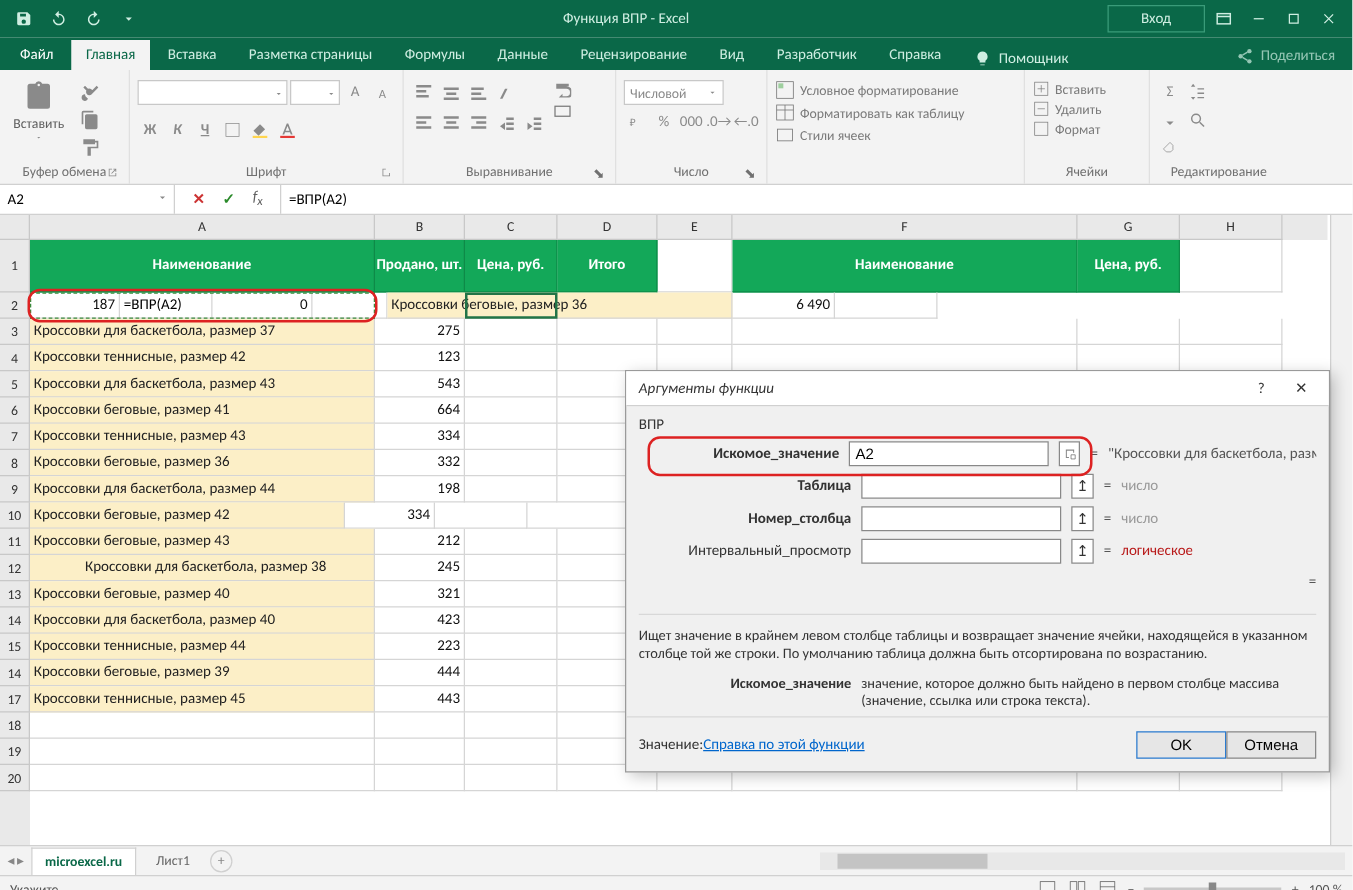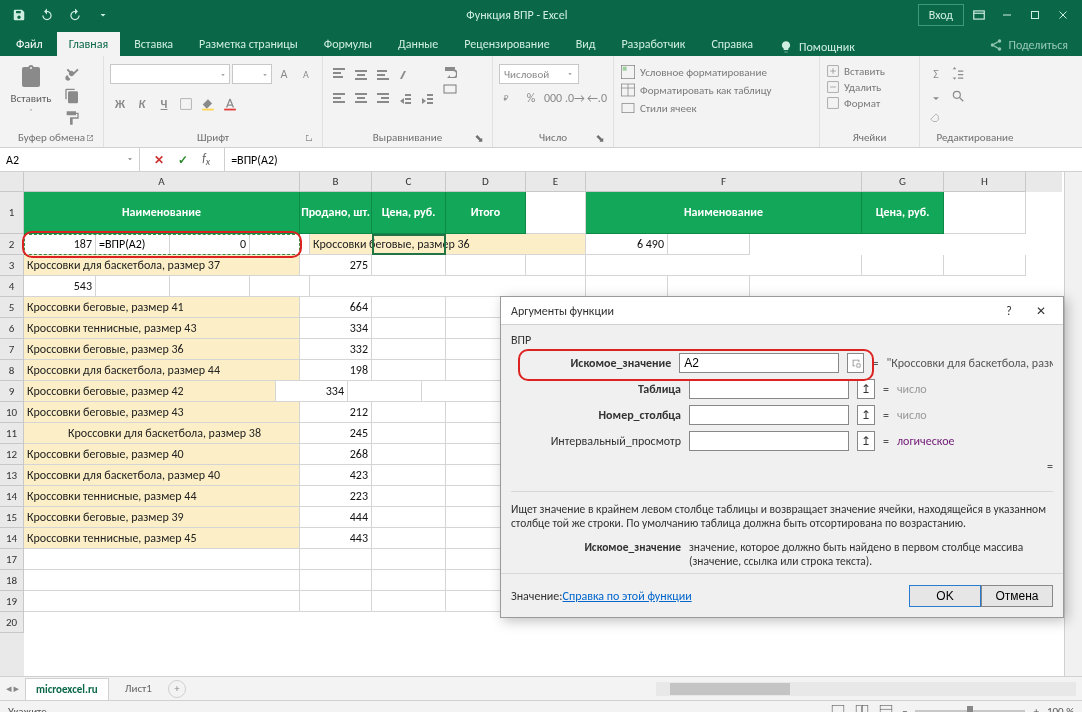--- a/index.html
+++ b/index.html
@@ -2,21 +2,21 @@
 <html><head>
 <meta charset="utf-8">
 <style>
 * { box-sizing: border-box; margin: 0; padding: 0; }
 body { font-family: "Segoe UI", Calibri, Tahoma, sans-serif; font-size: 12px; background: #f3f3f3; width: 1082px; height: 712px; overflow: hidden; position: relative; }
 .titlebar { height: 30px; background: #0a6848; display: flex; align-items: center; color: #cfeee2; padding: 0 6px; gap: 4px; }
 .titlebar .left { display: flex; gap: 2px; align-items: center; }
 .titlebar .center { flex: 1; text-align: center; font-size: 12px; }
 .titlebar .right { display: flex; gap: 2px; align-items: center; }
 .tb-btn { width: 26px; height: 24px; display: flex; align-items: center; justify-content: center; color: #cfeee2; fill: #cfeee2; }
-.tb-btn.text { width: auto; padding: 0 10px; font-size: 12px; border: 1px solid #3a9b79; height: 22px; }
+.tb-btn.text { width: auto; padding: 0 26px; font-size: 12px; border: 1px solid #3a9b79; height: 22px; }
 .menubar { height: 26px; background: #0a6848; display: flex; align-items: flex-end; gap: 2px; padding: 0 4px; color: #cfeee2; }
 .menubar .tab { padding: 5px 12px 5px; font-size: 12px; cursor: pointer; }
 .menubar .tab.home { background: #f3f3f3; color: #0a6848; }
 .menubar .tab.file { color: #fff; }
 .menubar .tab.assist { display: flex; align-items: center; gap: 6px; padding-bottom: 2px; }
 .menubar .tab.assist svg { fill: #cfeee2; }
 .menubar .right-tab { margin-left: auto; display: flex; align-items: center; gap: 6px; padding: 4px 10px; opacity: .7; }
 .ribbon { background: #f3f3f3; border-bottom: 1px solid #d0d0d0; height: 92px; display: flex; }
 .ribbon-group { border-right: 1px solid #e0e0e0; padding: 4px 6px 0; display: flex; flex-direction: column; color: #8a8a8a; }
 .ribbon-group .content { flex: 1; display: flex; align-items: flex-start; gap: 6px; }
@@ -66,21 +66,21 @@
 .sheet-tabs .add { width: 18px; height: 18px; border: 1px solid #d0d0d0; border-radius: 9px; display: flex; align-items: center; justify-content: center; color: #888; }
 .sheet-tabs .h-scroll { margin-left: auto; width: 420px; height: 14px; background: #e8e8e8; position: relative; }
 .sheet-tabs .h-scroll .thumb { position: absolute; left: 14px; top: 1px; height: 12px; width: 120px; background: #c4c4c4; }
 .statusbar { height: 22px; background: #f3f3f3; border-top: 1px solid #d0d0d0; display: flex; align-items: center; padding: 0 8px; font-size: 11px; color: #555; }
 .statusbar .right { margin-left: auto; display: flex; align-items: center; gap: 8px; }
 .zoom-slider { width: 110px; height: 4px; background: #c8c8c8; position: relative; }
 .zoom-slider .thumb { position: absolute; left: 50%; top: -4px; width: 6px; height: 12px; background: #888; transform: translateX(-50%); }
 
 .dialog { position: absolute; left: 500px; top: 296px; width: 564px; height: 322px; background: #f0f0f0; border: 1px solid #9a9a9a; box-shadow: 3px 3px 12px rgba(0,0,0,0.25); font-size: 12px; color: #333; }
 .dlg-title { height: 28px; display: flex; align-items: center; padding: 0 6px 0 10px; border-bottom: 1px solid #d0d0d0; background: #fff; }
-.dlg-title .t { flex: 1; }
+.dlg-title .t { flex: 1; font-style: italic; }
 .dlg-title .btn { width: 32px; height: 24px; display: flex; align-items: center; justify-content: center; }
 .dlg-body { padding: 8px 10px; }
 .fn-name { font-size: 12px; margin-bottom: 6px; }
 .args { display: flex; flex-direction: column; gap: 6px; }
 .arg-row { display: flex; align-items: center; gap: 8px; }
 .arg-row label { width: 170px; text-align: right; font-weight: 700; color: #333; }
 .arg-row input { width: 160px; height: 20px; border: 1px solid #888; padding: 0 4px; font-size: 12px; }
 .arg-row .ref-btn { width: 18px; height: 20px; border: 1px solid #888; background: #fff; display: flex; align-items: center; justify-content: center; }
 .arg-row .eq { color: #555; }
 .arg-row .preview { color: #555; font-size: 12px; white-space: nowrap; overflow: hidden; text-overflow: clip; max-width: 176px; }
@@ -543,20 +543,31 @@
         <div class="cell name" style="width: 276px;">Кроссовки для баскетбола, размер 37</div>
         <div class="cell numR" style="width: 72px;">275</div>
         <div class="cell" style="width: 74px;"></div>
         <div class="cell numR" style="width: 80px;"></div>
         <div class="cell" style="width: 60px;"></div>
         <div class="cell" style="width: 276px;"></div>
         <div class="cell numR" style="width: 82px;"></div>
         <div class="cell" style="width: 82px;"></div>
       </div>
       <div class="row">
+        <div class="cell name" style="width: 276px;">Кроссовки теннисные, размер 42</div>
+        <div class="cell numR" style="width: 72px;">123</div>
+        <div class="cell" style="width: 74px;"></div>
+        <div class="cell numR" style="width: 80px;"></div>
+        <div class="cell" style="width: 60px;"></div>
+        <div class="cell" style="width: 276px;"></div>
+        <div class="cell numR" style="width: 82px;"></div>
+        <div class="cell" style="width: 82px;"></div>
+      </div>
+      <div class="row">
+        <div class="cell name" style="width: 276px;">Кроссовки для баскетбола, размер 43</div>
         <div class="cell numR" style="width: 72px;">543</div>
         <div class="cell" style="width: 74px;"></div>
         <div class="cell numR" style="width: 80px;"></div>
         <div class="cell" style="width: 60px;"></div>
         <div class="cell" style="width: 276px;"></div>
         <div class="cell numR" style="width: 82px;"></div>
         <div class="cell" style="width: 82px;"></div>
       </div>
       <div class="row">
         <div class="cell name" style="width: 276px;">Кроссовки беговые, размер 41</div>
@@ -623,21 +634,21 @@
         <div class="cell numR" style="width: 72px;">245</div>
         <div class="cell" style="width: 74px;"></div>
         <div class="cell numR" style="width: 80px;"></div>
         <div class="cell" style="width: 60px;"></div>
         <div class="cell" style="width: 276px;"></div>
         <div class="cell numR" style="width: 82px;"></div>
         <div class="cell" style="width: 82px;"></div>
       </div>
       <div class="row">
         <div class="cell name" style="width: 276px;">Кроссовки беговые, размер 40</div>
-        <div class="cell numR" style="width: 72px;">268</div>
+        <div class="cell numR" style="width: 72px;">321</div>
         <div class="cell" style="width: 74px;"></div>
         <div class="cell numR" style="width: 80px;"></div>
         <div class="cell" style="width: 60px;"></div>
         <div class="cell" style="width: 276px;"></div>
         <div class="cell numR" style="width: 82px;"></div>
         <div class="cell" style="width: 82px;"></div>
       </div>
       <div class="row">
         <div class="cell name" style="width: 276px;">Кроссовки для баскетбола, размер 40</div>
         <div class="cell numR" style="width: 72px;">423</div>
@@ -785,21 +796,21 @@
         <input style="">
         <span class="ref-btn">↥</span>
         <span class="eq">=</span>
         <span class="preview" style="color:#999">число</span>
       </div>
       <div class="arg-row">
         <label style="font-weight:400">Интервальный_просмотр</label>
         <input style="">
         <span class="ref-btn">↥</span>
         <span class="eq">=</span>
-        <span class="preview" style="color:#701a75">логическое</span>
+        <span class="preview" style="color:#b91c1c">логическое</span>
       </div>
     </div>
     <div style="text-align:right;margin-top:8px;color:#555">=</div>
     <div class="dlg-desc">
       <div>Ищет значение в крайнем левом столбце таблицы и возвращает значение ячейки, находящейся в указанном столбце той же строки. По умолчанию таблица должна быть отсортирована по возрастанию.</div>
       <div class="arg-desc">
         <div class="k">Искомое_значение</div>
         <div style="flex:1">значение, которое должно быть найдено в первом столбце массива (значение, ссылка или строка текста).</div>
       </div>
     </div>

